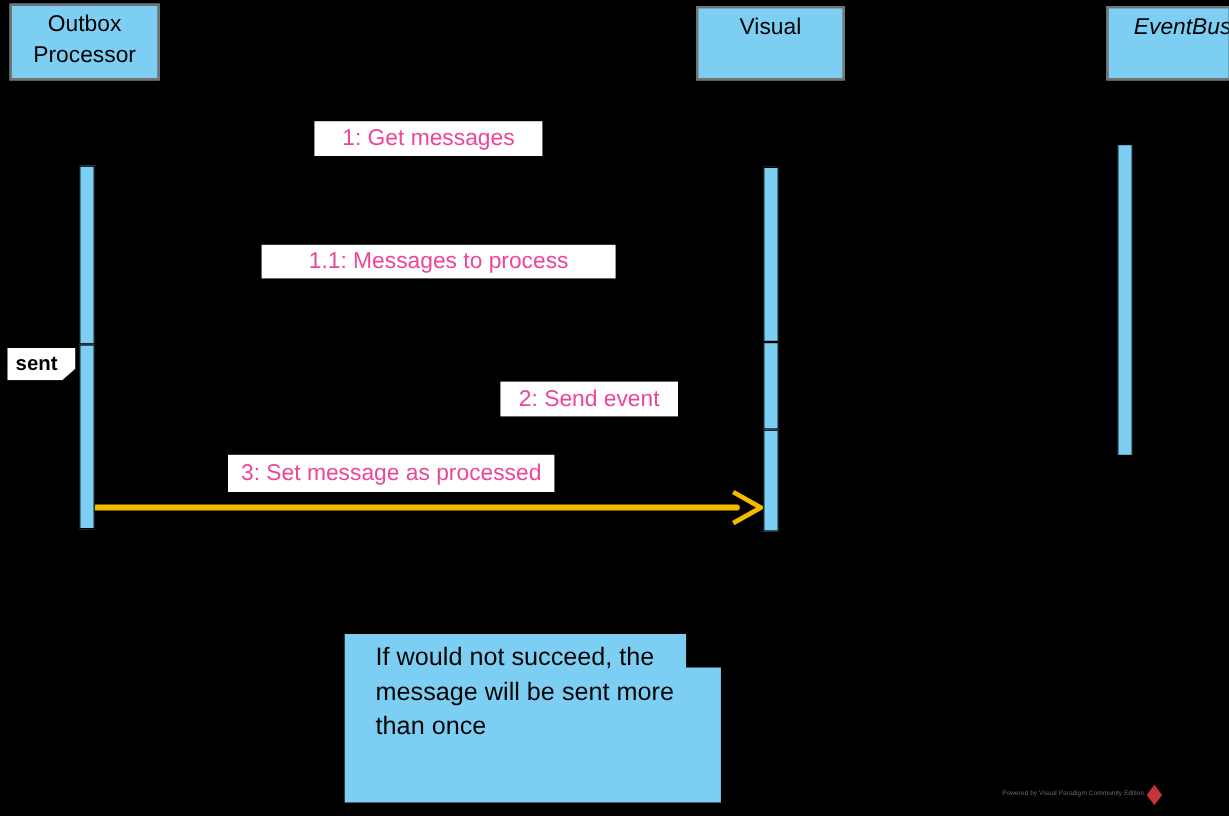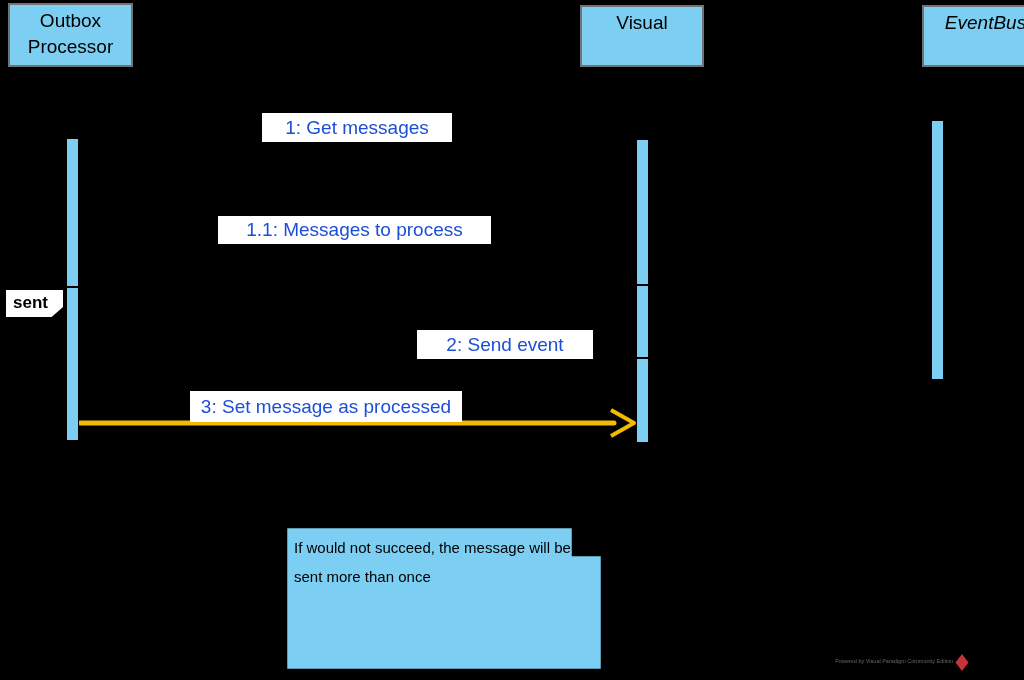--- a/index.html
+++ b/index.html
@@ -40,32 +40,31 @@
   .bar-proc-2 { left: 66px;  top: 287px; height: 154px; }
   .bar-out-1  { left: 636px; top: 139px; height: 146px; }
   .bar-out-2  { left: 636px; top: 285px; height: 73px;  }
   .bar-out-3  { left: 636px; top: 358px; height: 85px;  }
   .bar-ev     { left: 931px; top: 120px; height: 260px; }
 
   
   .msg-label {
     position: absolute;
     background: var(--label-bg, #fff);
-    color: #1d4ed8;
+    color: #ec4899;
     font-size: 19px;
     display: flex;
     align-items: center;
     justify-content: center;
     box-sizing: border-box;
     white-space: nowrap;
-    margin-top: 12px;
   }
   .m1  { left: 262px; top: 101px; width: 190px; height: 29px; }
-  .m11 { left: 218px; top: 204px; width: 273px; height: 28px; }
-  .m2  { left: 417px; top: 318px; width: 176px; height: 29px; }
+  .m11 { left: 218px; top: 204px; width: 295px; height: 28px; }
+  .m2  { left: 417px; top: 318px; width: 148px; height: 29px; }
   .m3  { left: 190px; top: 379px; width: 272px; height: 31px; }
 
   
   .loop-label {
     position: absolute;
     left: 6px; top: 290px;
     width: 57px; height: 27px;
     background: var(--label-bg, #fff);
     clip-path: polygon(0 0, 100% 0, 100% 63%, 80% 100%, 0 100%);
     color: #000;
@@ -80,24 +79,24 @@
   
   .overlay { position: absolute; left: 0; top: 0; }
   .note-shape  { fill: var(--note-fill, #7CCFF2); stroke: #000; stroke-width: 2.5; }
   .arrow-shaft { stroke: var(--message-arrow, #F3BA00); stroke-width: 5; stroke-linecap: round; }
   .arrow-head  { fill: none; stroke: var(--message-arrow, #F3BA00); stroke-width: 4; stroke-linejoin: round; }
   .vp-diamond  { fill: var(--logo-red, #C53437); }
 
   
   .note-text {
     position: absolute;
-    left: 294px; top: 533px;
+    left: 313px; top: 533px;
     width: 292px;
     color: #000;
-    font-size: 15px;
+    font-size: 21px;
     line-height: 29px;
   }
 
   
   .watermark {
     position: absolute;
     top: 658px; right: 71px;
     color: var(--watermark-gray, #666);
     font-size: 11px;
     white-space: nowrap;

